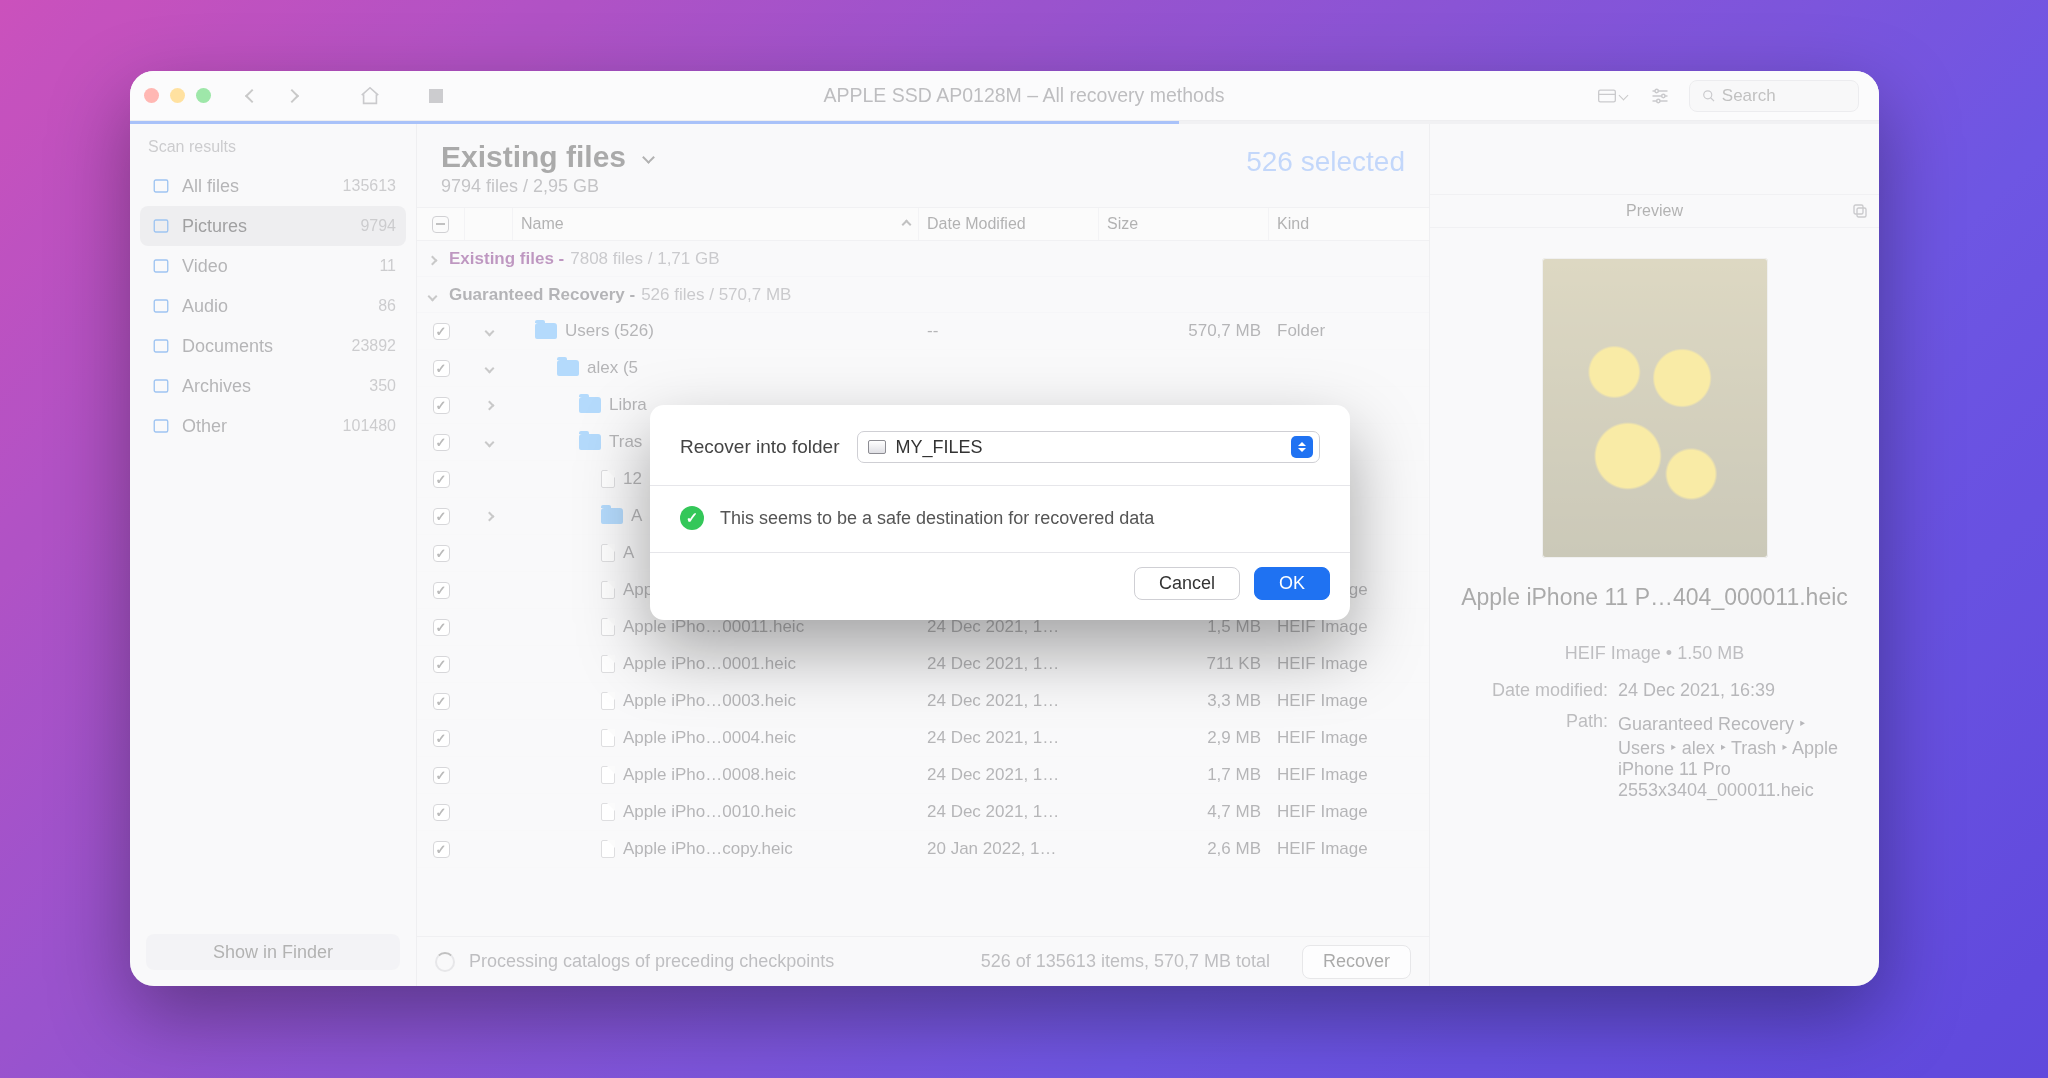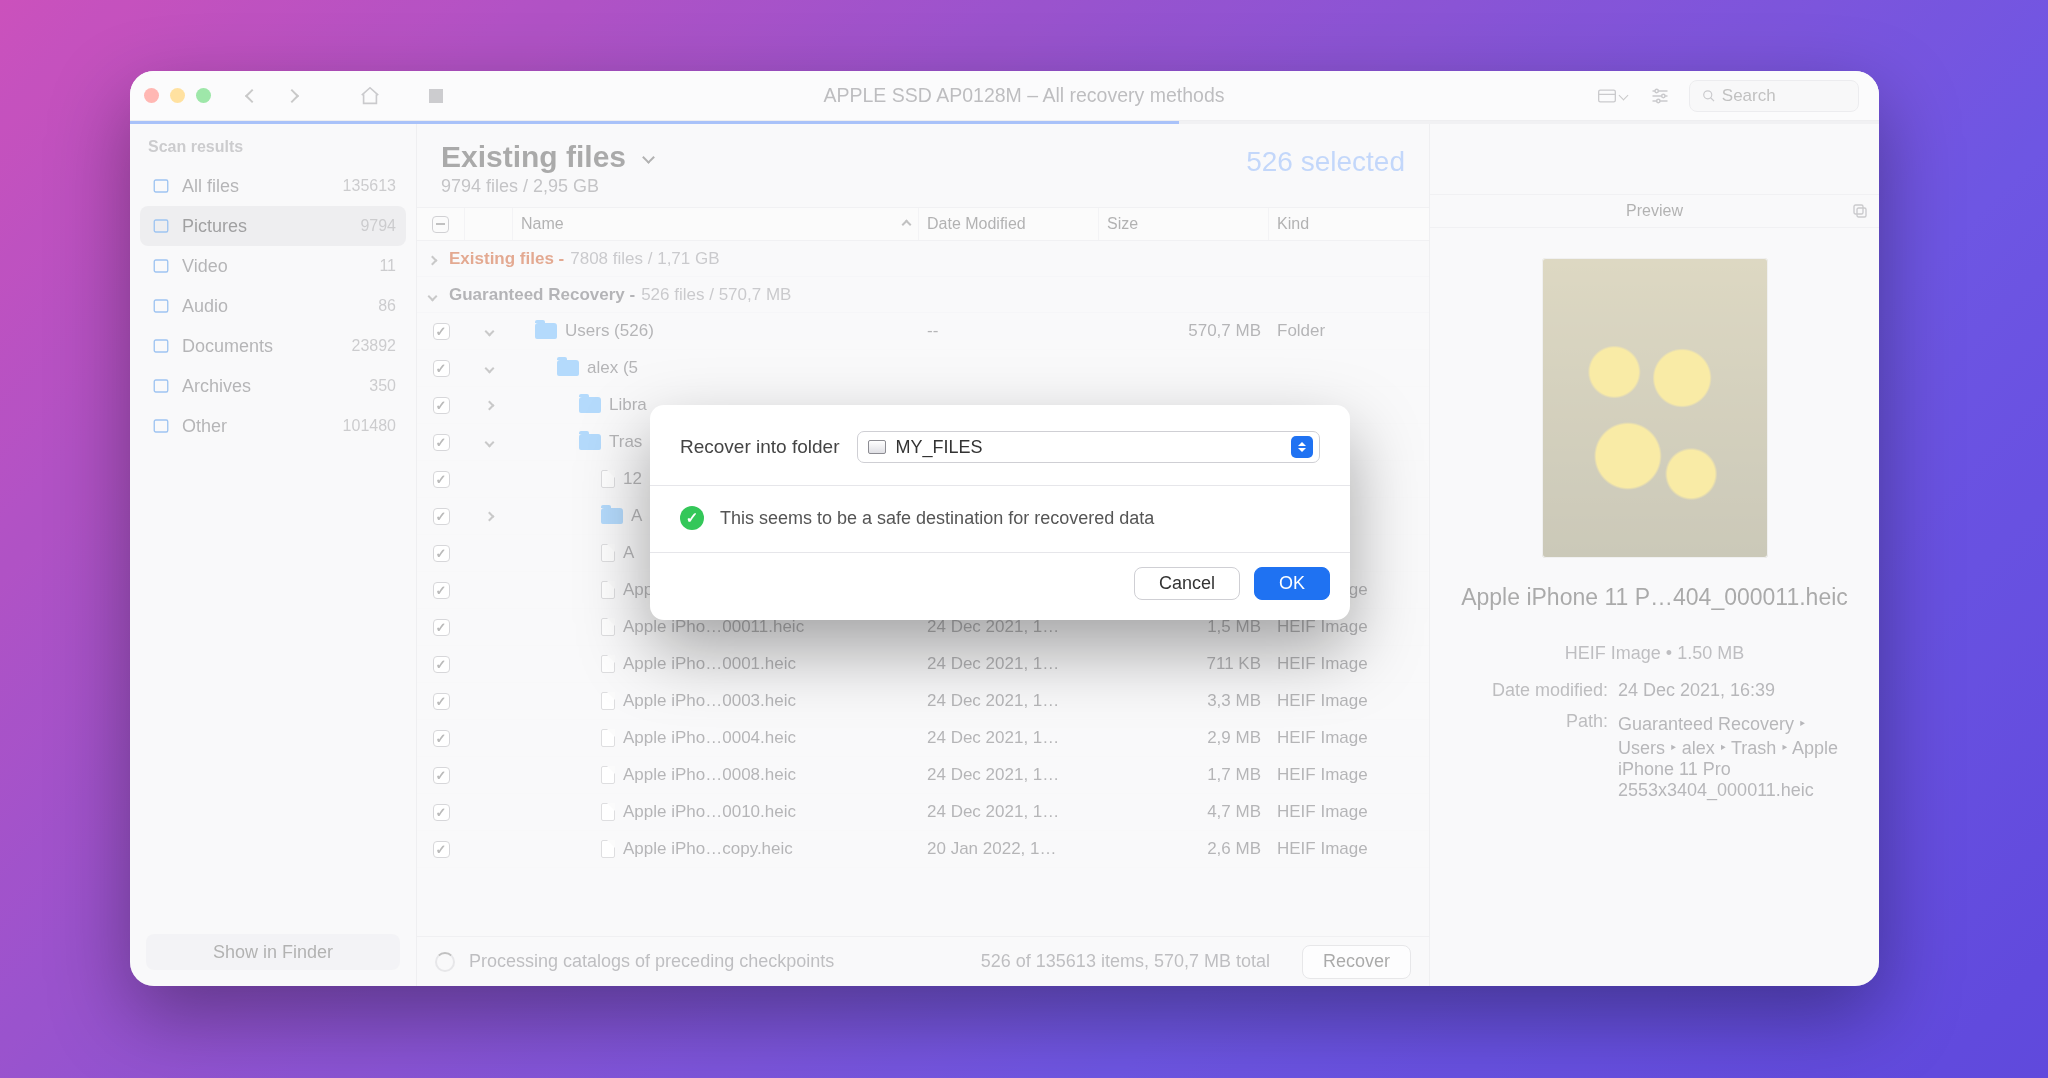--- a/index.html
+++ b/index.html
@@ -20,21 +20,21 @@
     .search-wrap { display:flex; align-items:center; gap:6px; background:#efeff2; border:1px solid #d6d6db; border-radius:8px; padding:3px 12px; height:32px; width:170px; }
     .search-wrap input { border:none; background:transparent; outline:none; font-size:17px; color:#7a7a80; width:100%; }
 
     .progressline { height:3px; background:#e0e0e4; display:flex; }
     .progressline>div { width:60%; height:100%; background:#4078f2; }
 
     .body { flex:1; display:flex; min-height:0; }
 
     
     .sidebar { width:287px; border-right:1px solid #dcdce1; display:flex; flex-direction:column; }
-    .sbhdr { padding:14px 18px 6px; font-size:16px; color:#8e8e93; font-weight:700; }
+    .sbhdr { padding:14px 18px 6px; font-size:16px; color:#8e8e93; font-weight:400; }
     .sbitems { padding:4px 10px; flex:1; }
     .sbi { display:flex; align-items:center; height:40px; border-radius:8px; padding:0 10px; color:#5c5c60; font-size:18px; cursor:default; }
     .sbi .icn { width:22px; margin-right:10px; display:flex; align-items:center; justify-content:center; color:#0a84ff; }
     .sbi .label { flex:1; }
     .sbi .cnt { font-size:16px; color:#8e8e93; font-variant-numeric: tabular-nums; }
     .sbi.active { background:#dadade; color:#2d2d30; }
     .sbfooter { padding:16px; }
     .show-finder { width:100%; height:36px; border-radius:8px; background:#e5e5ea; color:#555; font-size:18px; border:none; }
 
     
@@ -272,21 +272,21 @@
           </div>
         <div>Date Modified</div>
         <div>Size</div>
         <div>Kind</div>
       </div>
 
       <div class="listwrap">
         <div class="list" id="filelist">
             <div class="grp">
               <span class="disc"><span class="chev r" style="width:7px;height:7px"></span></span>
-              <b style="color:#c2410c">Existing files -</b> 
+              <b style="color:#701a75">Existing files -</b> 
               <span style="color:#8a8a90">7808 files / 1,71 GB</span>
             </div>
             <div class="grp">
               <span class="disc"><span class="chev d" style="width:7px;height:7px"></span></span>
               <b style="color:#5a5a60">Guaranteed Recovery -</b> 
               <span style="color:#8a8a90">526 files / 570,7 MB</span>
             </div>
             <div class="row">
               <div class="cc chk">
                 <div class="chkbox checked"></div>

